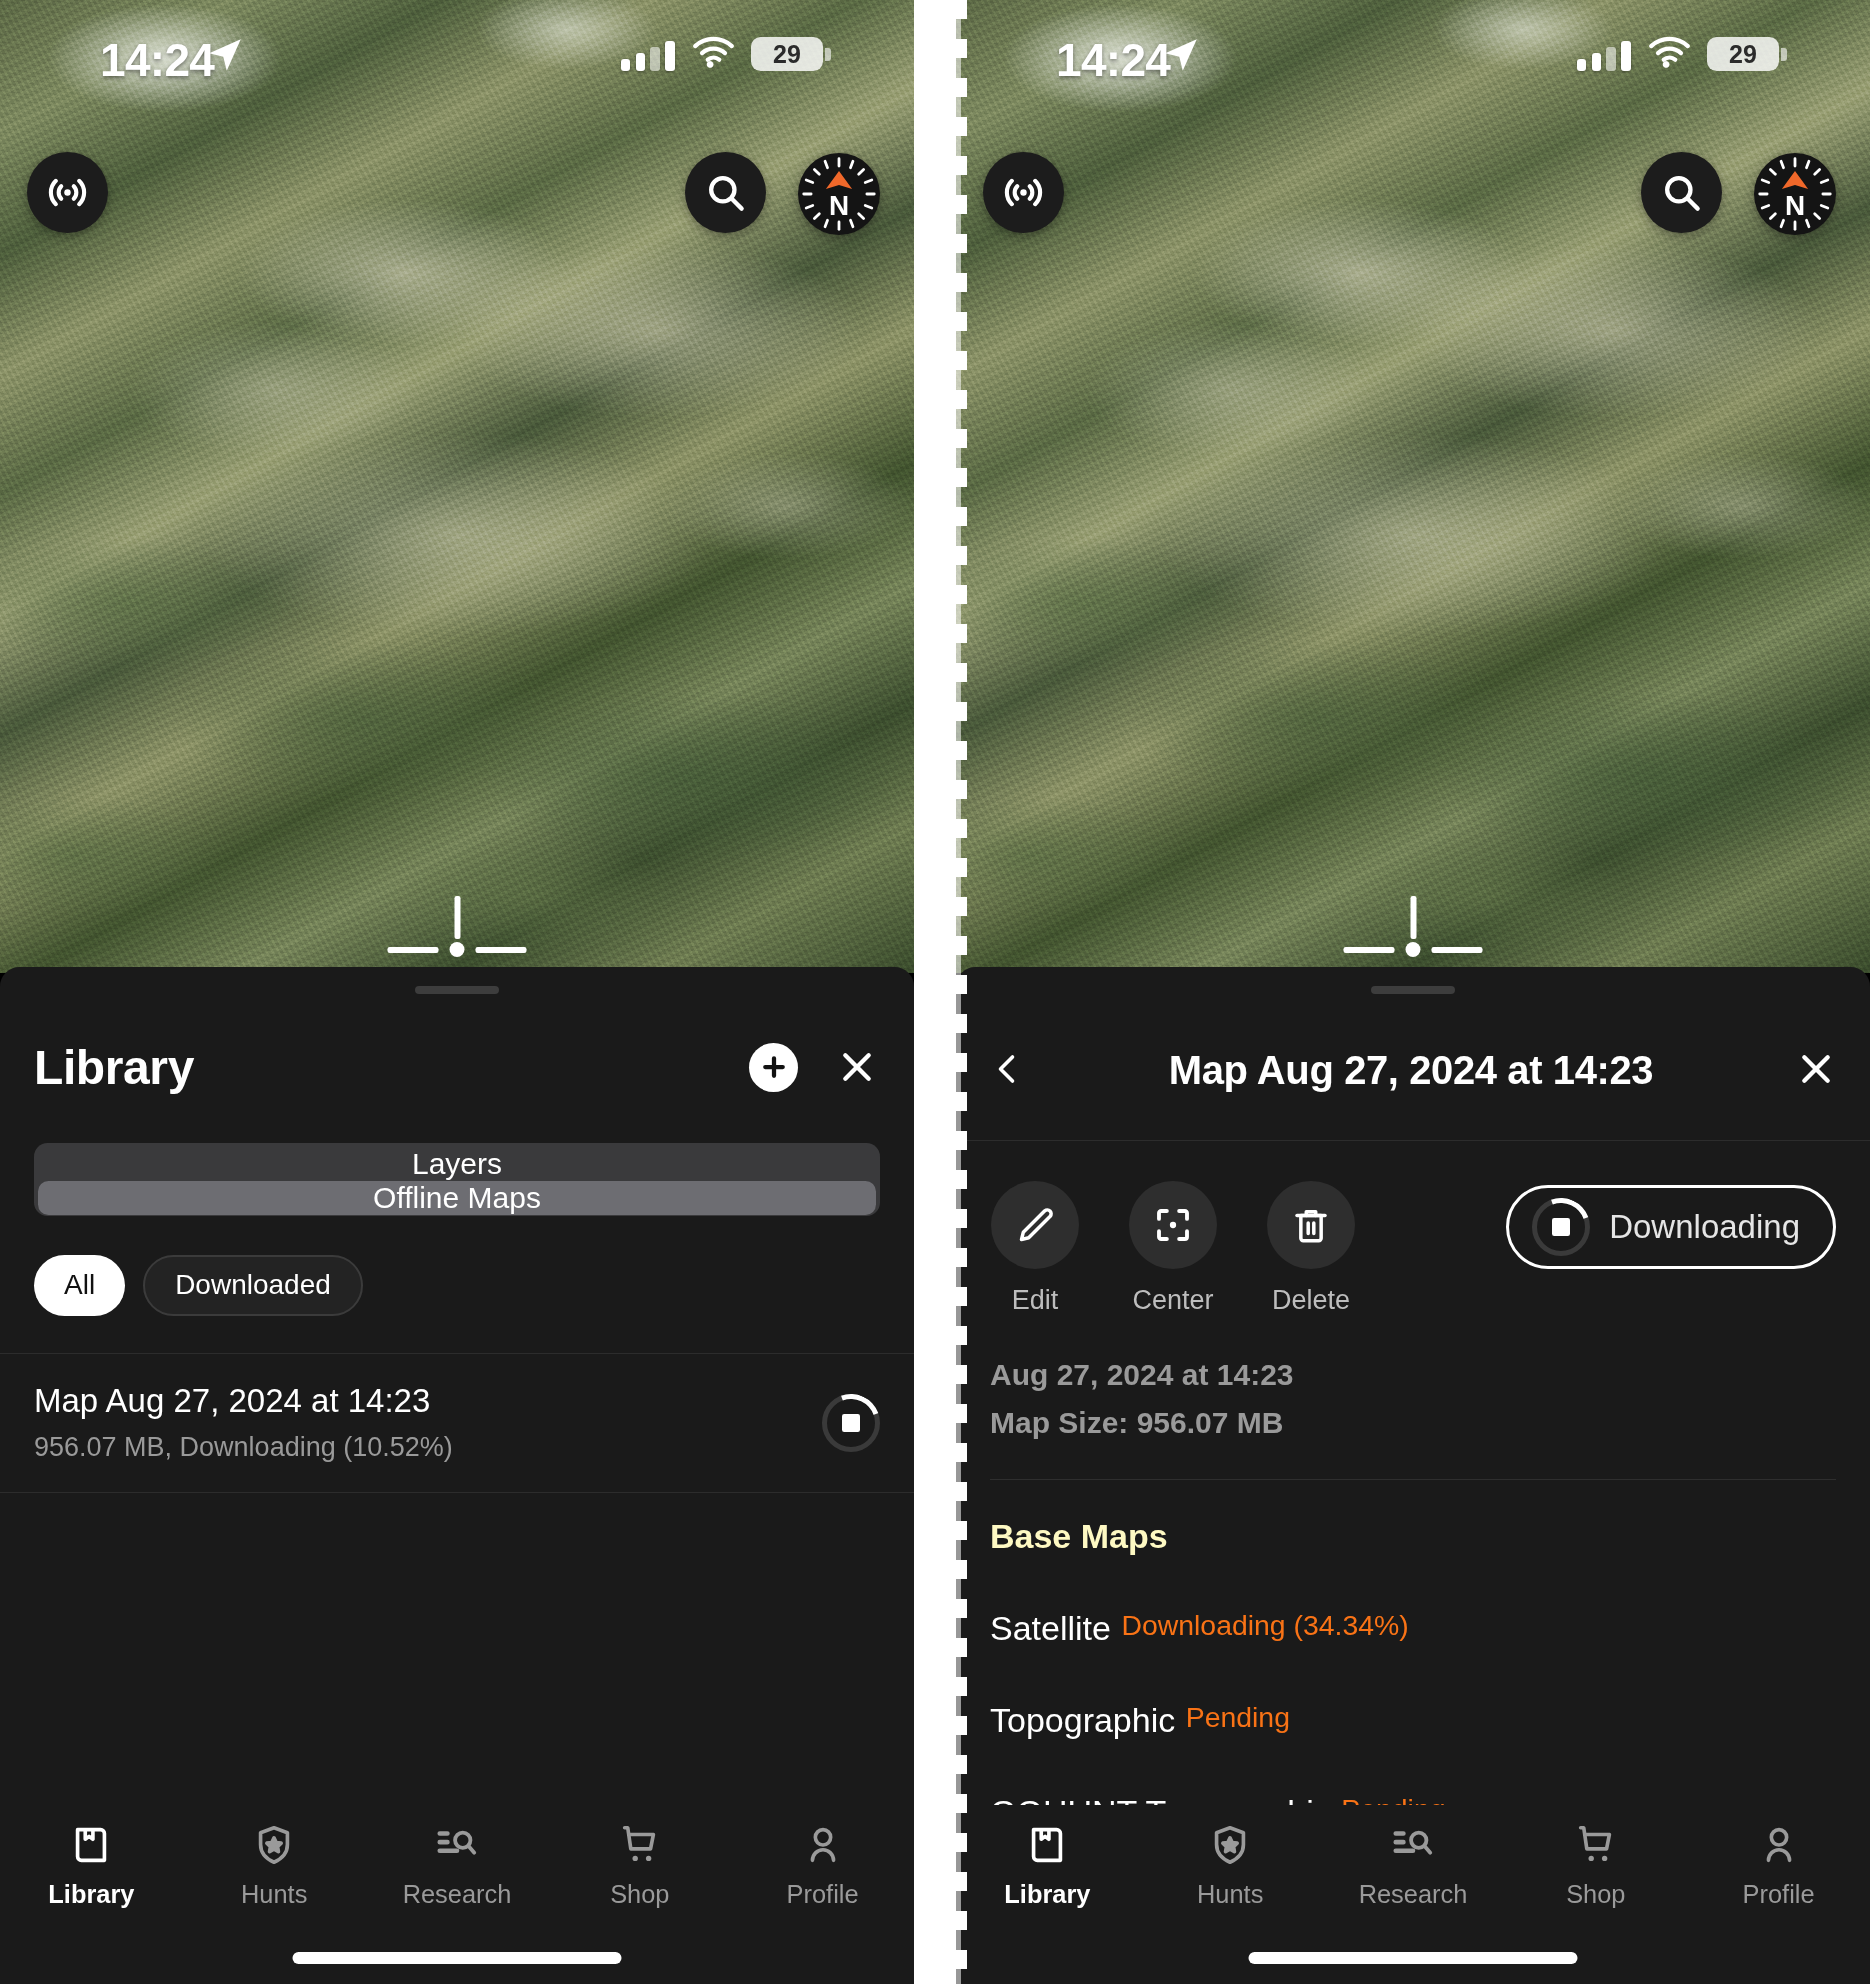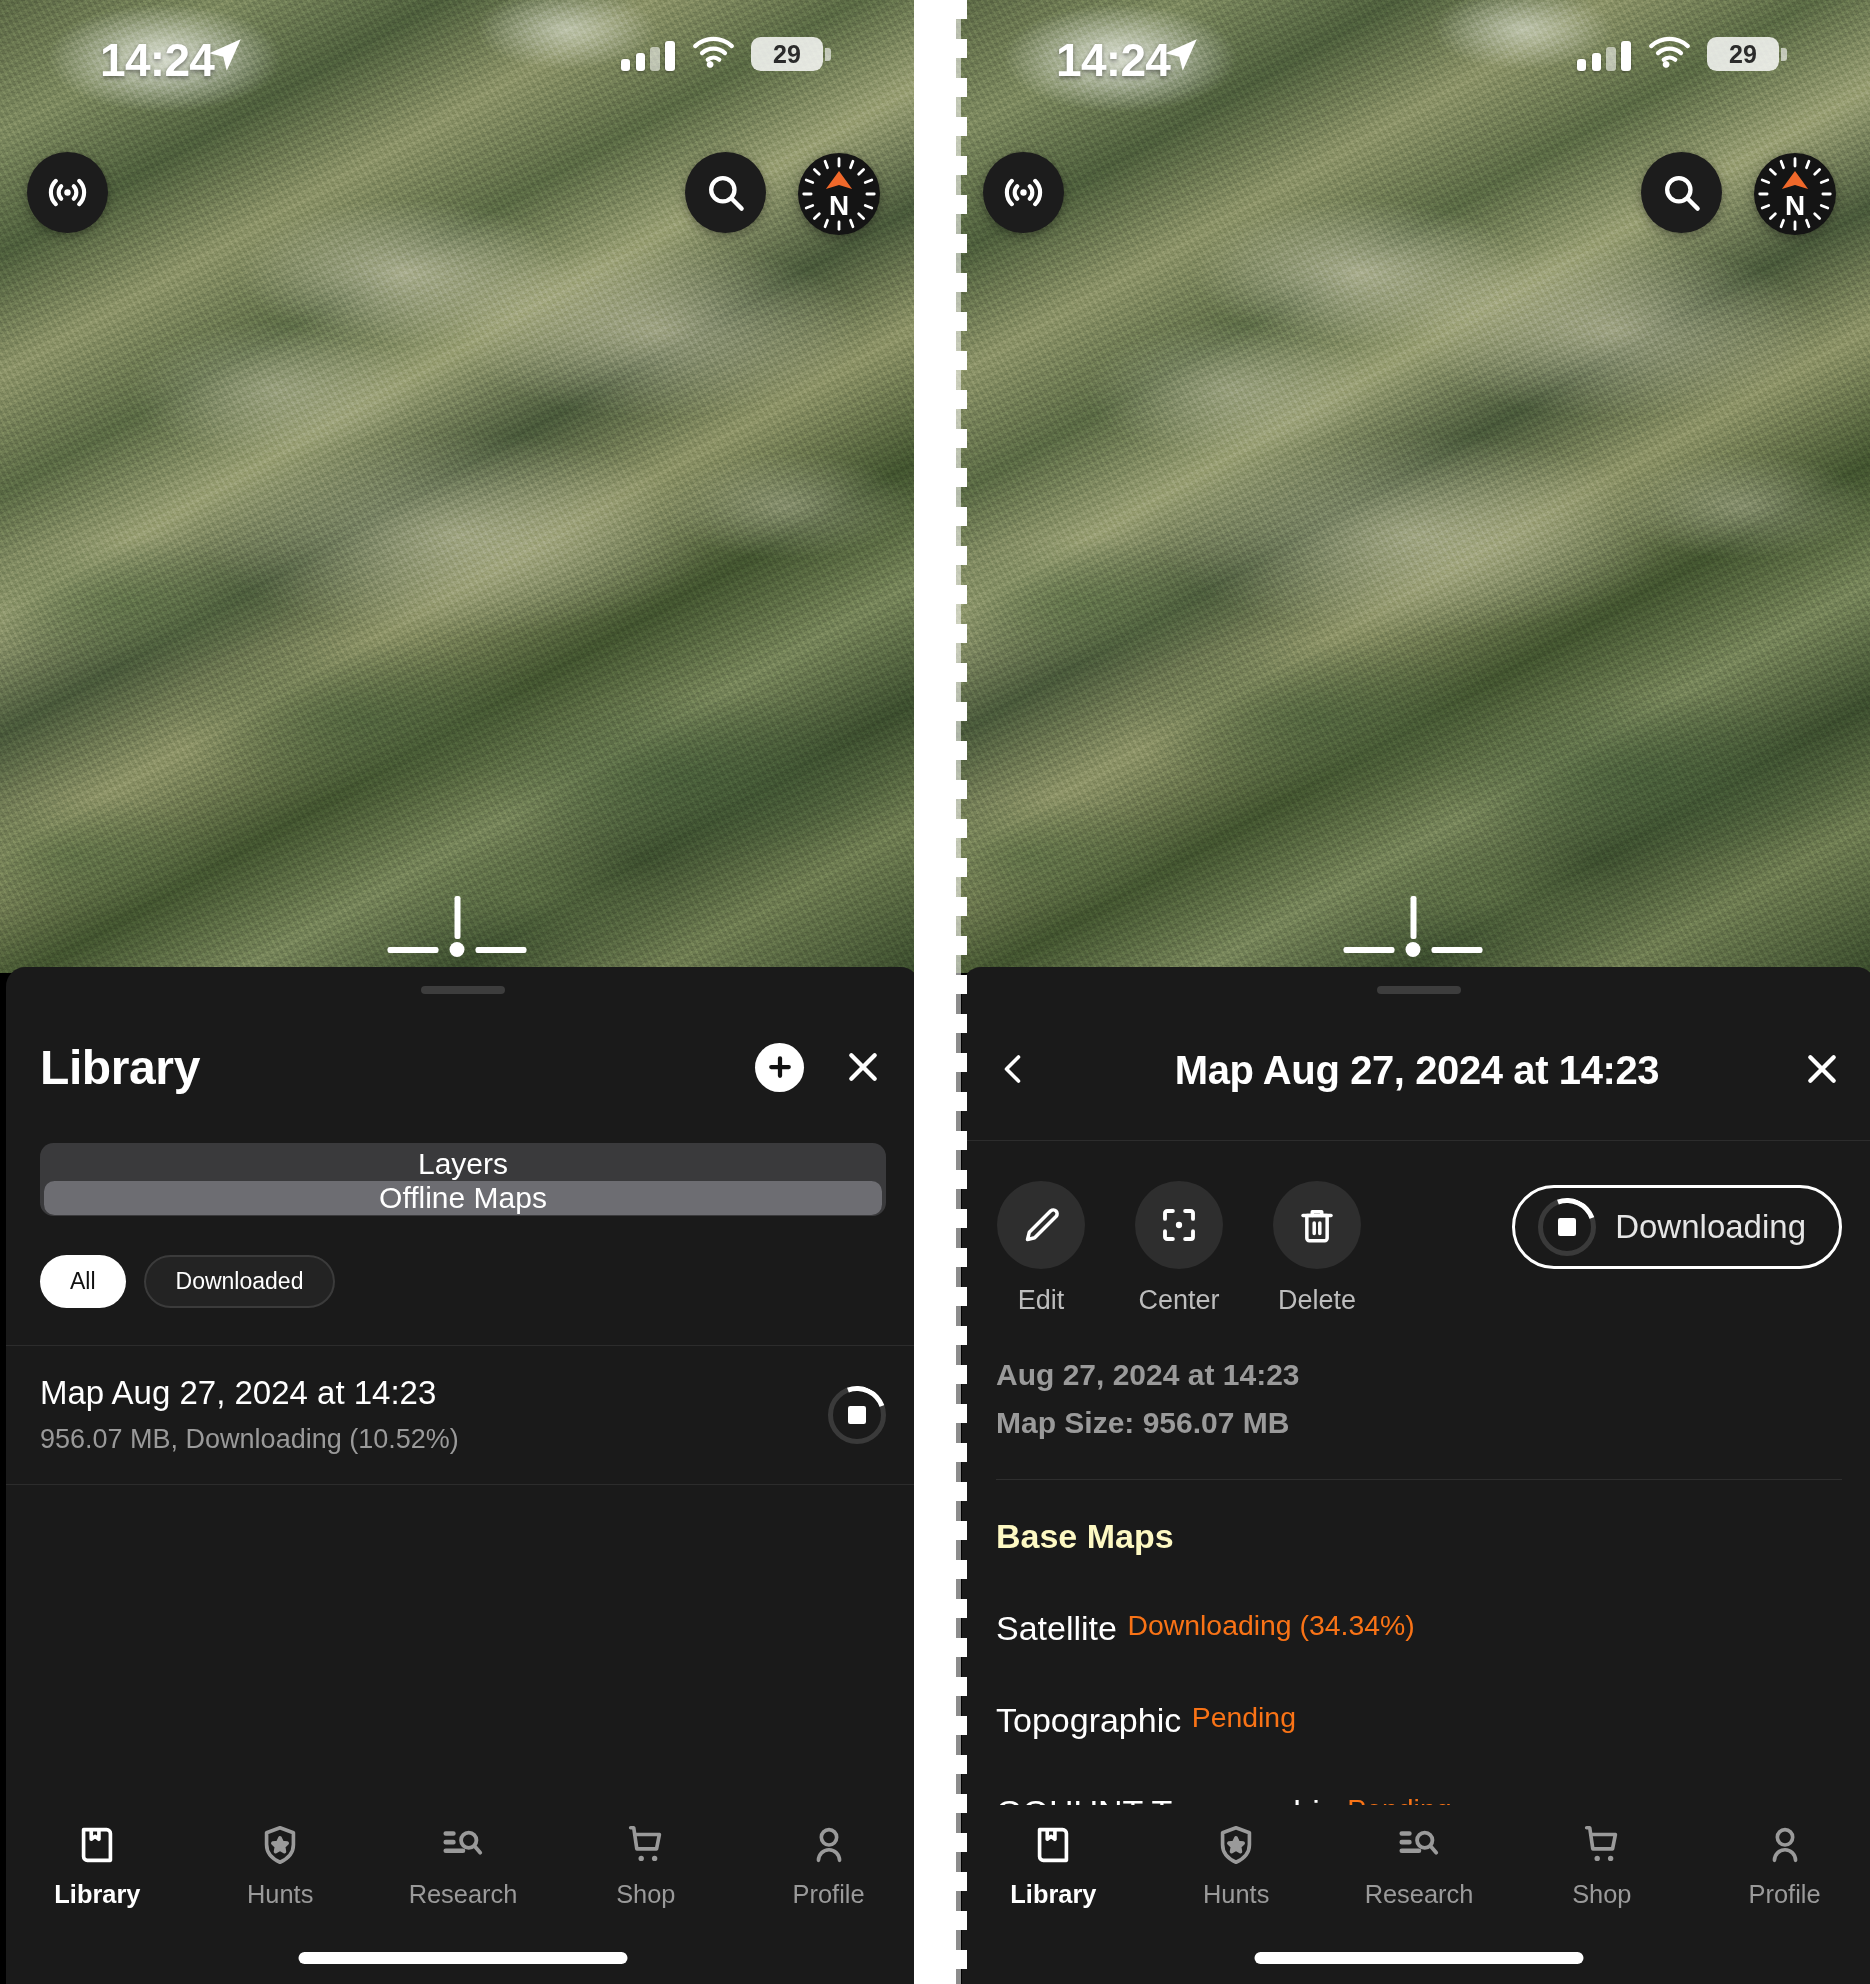--- a/index.html
+++ b/index.html
@@ -123,21 +123,21 @@
 
   
   .crosshair { position:absolute; z-index:19; left:50%; transform:translateX(-50%); bottom:-4.5px; width:157px; height:82px; }
   .crosshair .v { position:absolute; left:50%; top:0; width:6px; height:43px; margin-left:-3px; background:#fff; border-radius:2.2px; }
   .crosshair .hl{ position:absolute; left:9px; top:51px; width:51px; height:6px; background:#fff; border-radius:2.2px; }
   .crosshair .hr{ position:absolute; right:9px; top:51px; width:51px; height:6px; background:#fff; border-radius:2.2px; }
   .crosshair .dot{ position:absolute; left:50%; top:46px; margin-left:-7.5px; width:15px; height:15px; border-radius:50%; background:#fff; }
 
   
   .sheet {
-    position:absolute; left:6px; bottom:0; width:100%;
+    position:absolute; left:0; bottom:0; width:100%;
     height:1018px;
     background:#1a1a1a;
     border-radius:19.5px 19.5px 0 0;
     z-index:25;
     display:flex; flex-direction:column;
   }
   .grabber {
     width:84px; height:8.2px; border-radius:4.5px; background:#3d3d3d;
     margin:18.7px auto 0;
   }
@@ -163,23 +163,23 @@
   }
   .seg {
     flex:1; display:flex; align-items:center; justify-content:center;
     border-radius:10.5px; color:#fff; font-size:30px; font-weight:400;
   }
   .seg.active { background:#6d6d72; font-weight:500; }
 
   
   .chips { display:flex; gap:18px; padding:39px 34px 0; }
   .chip {
-    height:53px; padding:0 30px; border-radius:31px;
+    height:61px; padding:0 30px; border-radius:31px;
     display:flex; align-items:center; justify-content:center;
-    font-size:23px;
+    font-size:28px;
   }
   .chip.on  { background:#fff; color:#111; font-weight:500; }
   .chip.off { background:#232323; color:#fff; border:2.2px solid #3b3b3b; }
 
   
   .list { margin-top:37px; border-top:1.5px solid #2c2c2c; }
   .list-row {
     display:flex; align-items:center; justify-content:space-between;
     padding:28.4px 34px 28.4px 34px;
     border-bottom:1.5px solid #2c2c2c;

